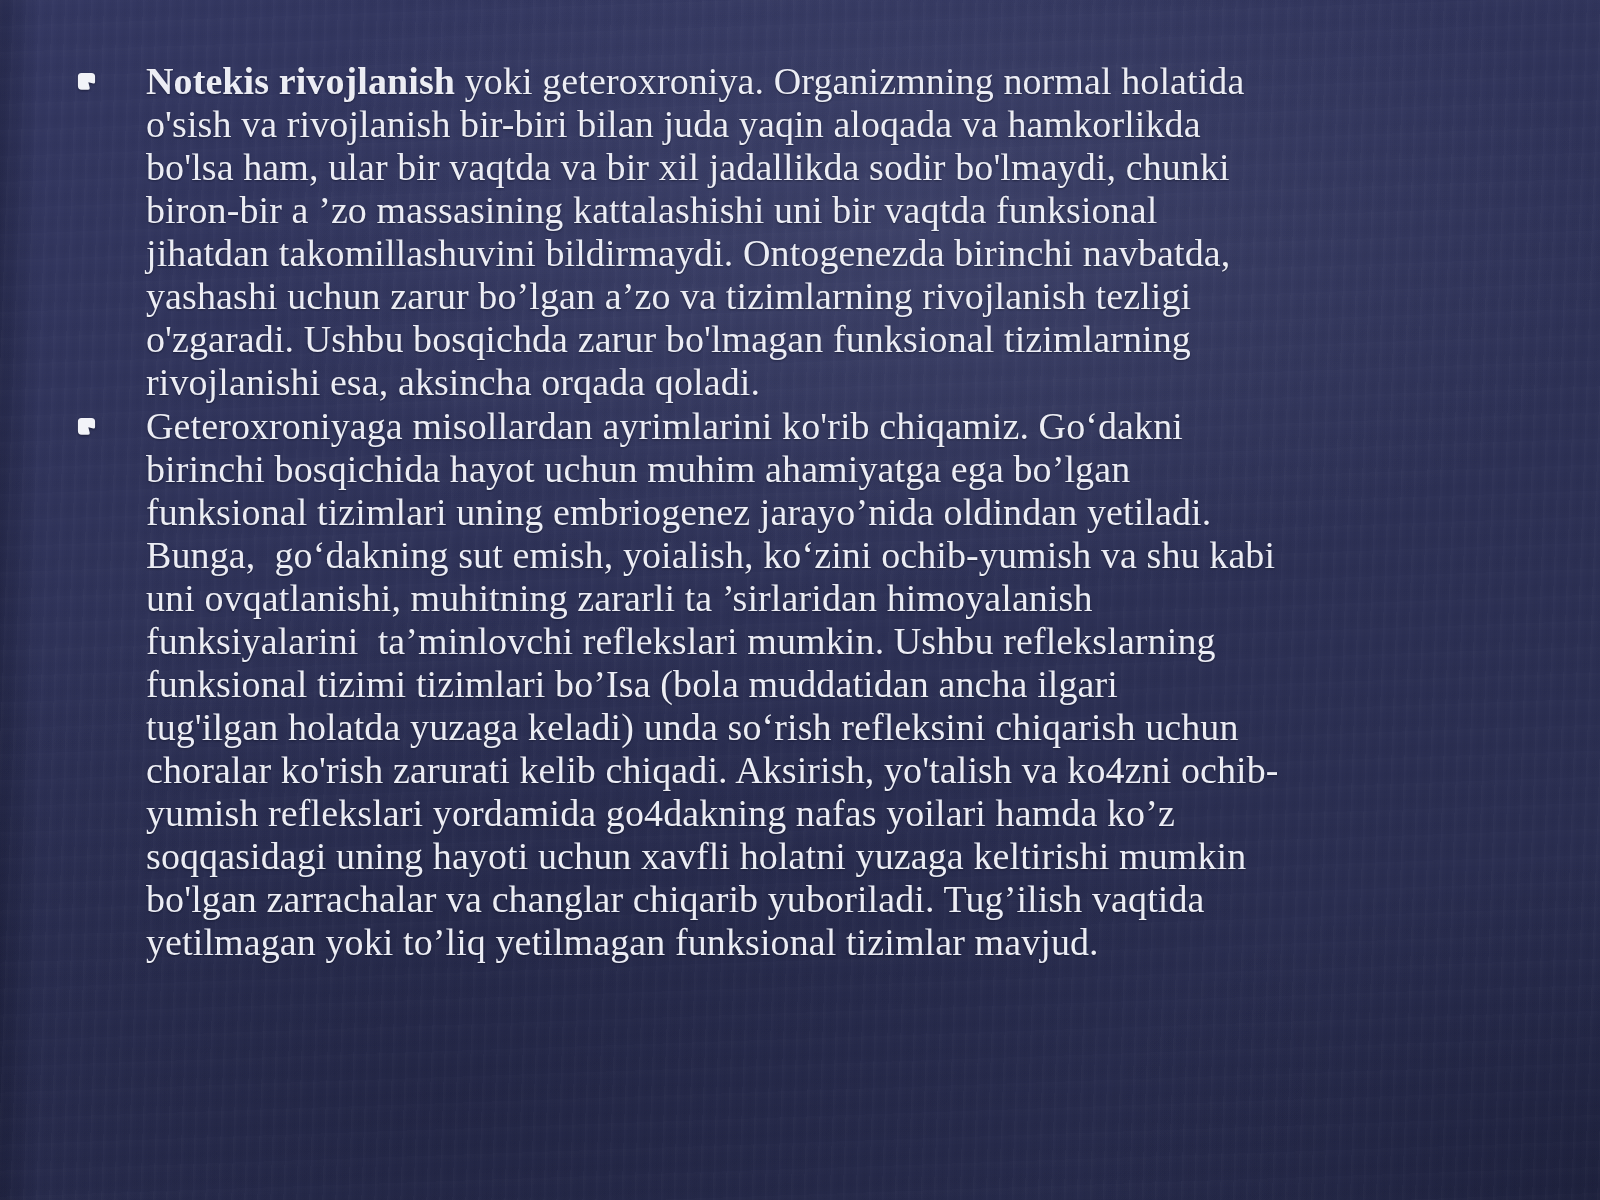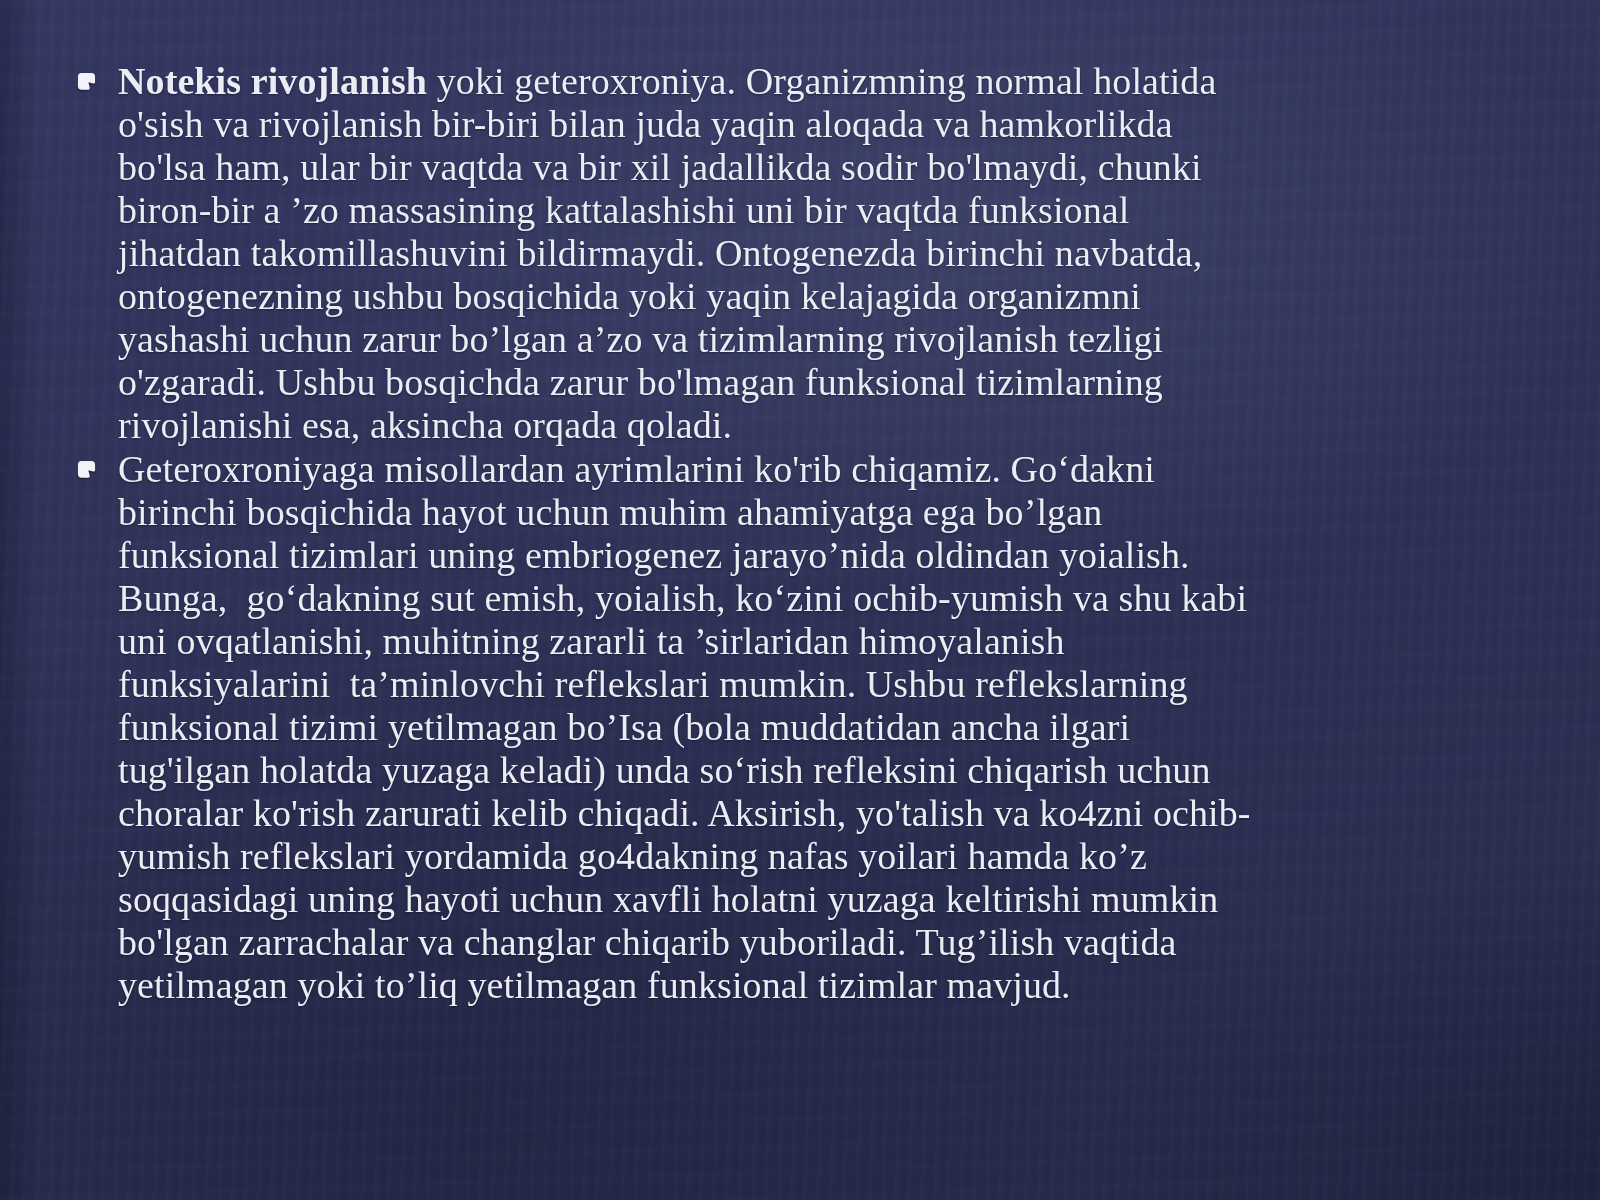--- a/index.html
+++ b/index.html
@@ -64,20 +64,21 @@
   .text-cell {
     flex: 1 1 auto;
     min-width: 0;
   }
   .line {
     font-size: 38px;
     line-height: 43px;
     letter-spacing: 0.1px;
     white-space: pre;
     text-shadow: 0 1px 2px rgba(5, 8, 25, 0.45);
+    margin-left: 28px;
   }
   .line b {
     font-weight: 700;
   }
 </style>
 </head>
 <body>
 
 <div class="slide">
   <div class="content">
@@ -87,41 +88,40 @@
         <svg viewBox="0 0 24 24" aria-hidden="true">
           <path fill="#f2f3f8" d="M6.2,2.2 H17.6 Q21.8,2.2 21.8,6.4 V12.6 Q21.8,14.8 19.7,14.3 L14.1,12.9 L15.7,19.1 Q16.2,21.4 13.9,21.4 H6.4 Q2.2,21.4 2.2,17.2 V6.4 Q2.2,2.2 6.2,2.2 Z"></path>
         </svg>
       </div>
       <div class="text-cell">
         <div class="line"><b>Notekis rivojlanish</b><span> yoki geteroxroniya. Organizmning normal holatida</span></div>
         <div class="line">o'sish va rivojlanish bir-biri bilan juda yaqin aloqada va hamkorlikda</div>
         <div class="line">bo'lsa ham, ular bir vaqtda va bir xil jadallikda sodir bo'lmaydi, chunki</div>
         <div class="line">biron-bir a ’zo massasining kattalashishi uni bir vaqtda funksional</div>
         <div class="line">jihatdan takomillashuvini bildirmaydi. Ontogenezda birinchi navbatda,</div>
-        <div class="line">ontogenezning ushbu bosqichida yoki yaqin kelajagida organizmni</div>
         <div class="line">yashashi uchun zarur bo’lgan a’zo va tizimlarning rivojlanish tezligi</div>
         <div class="line">o'zgaradi. Ushbu bosqichda zarur bo'lmagan funksional tizimlarning</div>
         <div class="line">rivojlanishi esa, aksincha orqada qoladi.</div>
       </div>
     </div>
 
     <div class="bullet">
       <div class="glyph-cell">
         <svg viewBox="0 0 24 24" aria-hidden="true">
           <path fill="#f2f3f8" d="M6.2,2.2 H17.6 Q21.8,2.2 21.8,6.4 V12.6 Q21.8,14.8 19.7,14.3 L14.1,12.9 L15.7,19.1 Q16.2,21.4 13.9,21.4 H6.4 Q2.2,21.4 2.2,17.2 V6.4 Q2.2,2.2 6.2,2.2 Z"></path>
         </svg>
       </div>
       <div class="text-cell">
         <div class="line">Geteroxroniyaga misollardan ayrimlarini ko'rib chiqamiz. Goʻdakni</div>
         <div class="line">birinchi bosqichida hayot uchun muhim ahamiyatga ega bo’lgan</div>
-        <div class="line">funksional tizimlari uning embriogenez jarayo’nida oldindan yoialish.</div>
+        <div class="line">funksional tizimlari uning embriogenez jarayo’nida oldindan yetiladi.</div>
         <div class="line">Bunga,  goʻdakning sut emish, yoialish, koʻzini ochib-yumish va shu kabi</div>
         <div class="line">uni ovqatlanishi, muhitning zararli ta ’sirlaridan himoyalanish</div>
         <div class="line">funksiyalarini  ta’minlovchi reflekslari mumkin. Ushbu reflekslarning</div>
-        <div class="line">funksional tizimi yetilmagan bo’Isa (bola muddatidan ancha ilgari</div>
+        <div class="line">funksional tizimi tizimlari bo’Isa (bola muddatidan ancha ilgari</div>
         <div class="line">tug'ilgan holatda yuzaga keladi) unda soʻrish refleksini chiqarish uchun</div>
         <div class="line">choralar ko'rish zarurati kelib chiqadi. Aksirish, yo'talish va ko4zni ochib-</div>
         <div class="line">yumish reflekslari yordamida go4dakning nafas yoilari hamda ko’z</div>
         <div class="line">soqqasidagi uning hayoti uchun xavfli holatni yuzaga keltirishi mumkin</div>
         <div class="line">bo'lgan zarrachalar va changlar chiqarib yuboriladi. Tug’ilish vaqtida</div>
         <div class="line">yetilmagan yoki to’liq yetilmagan funksional tizimlar mavjud.</div>
       </div>
     </div>
 
   </div>

